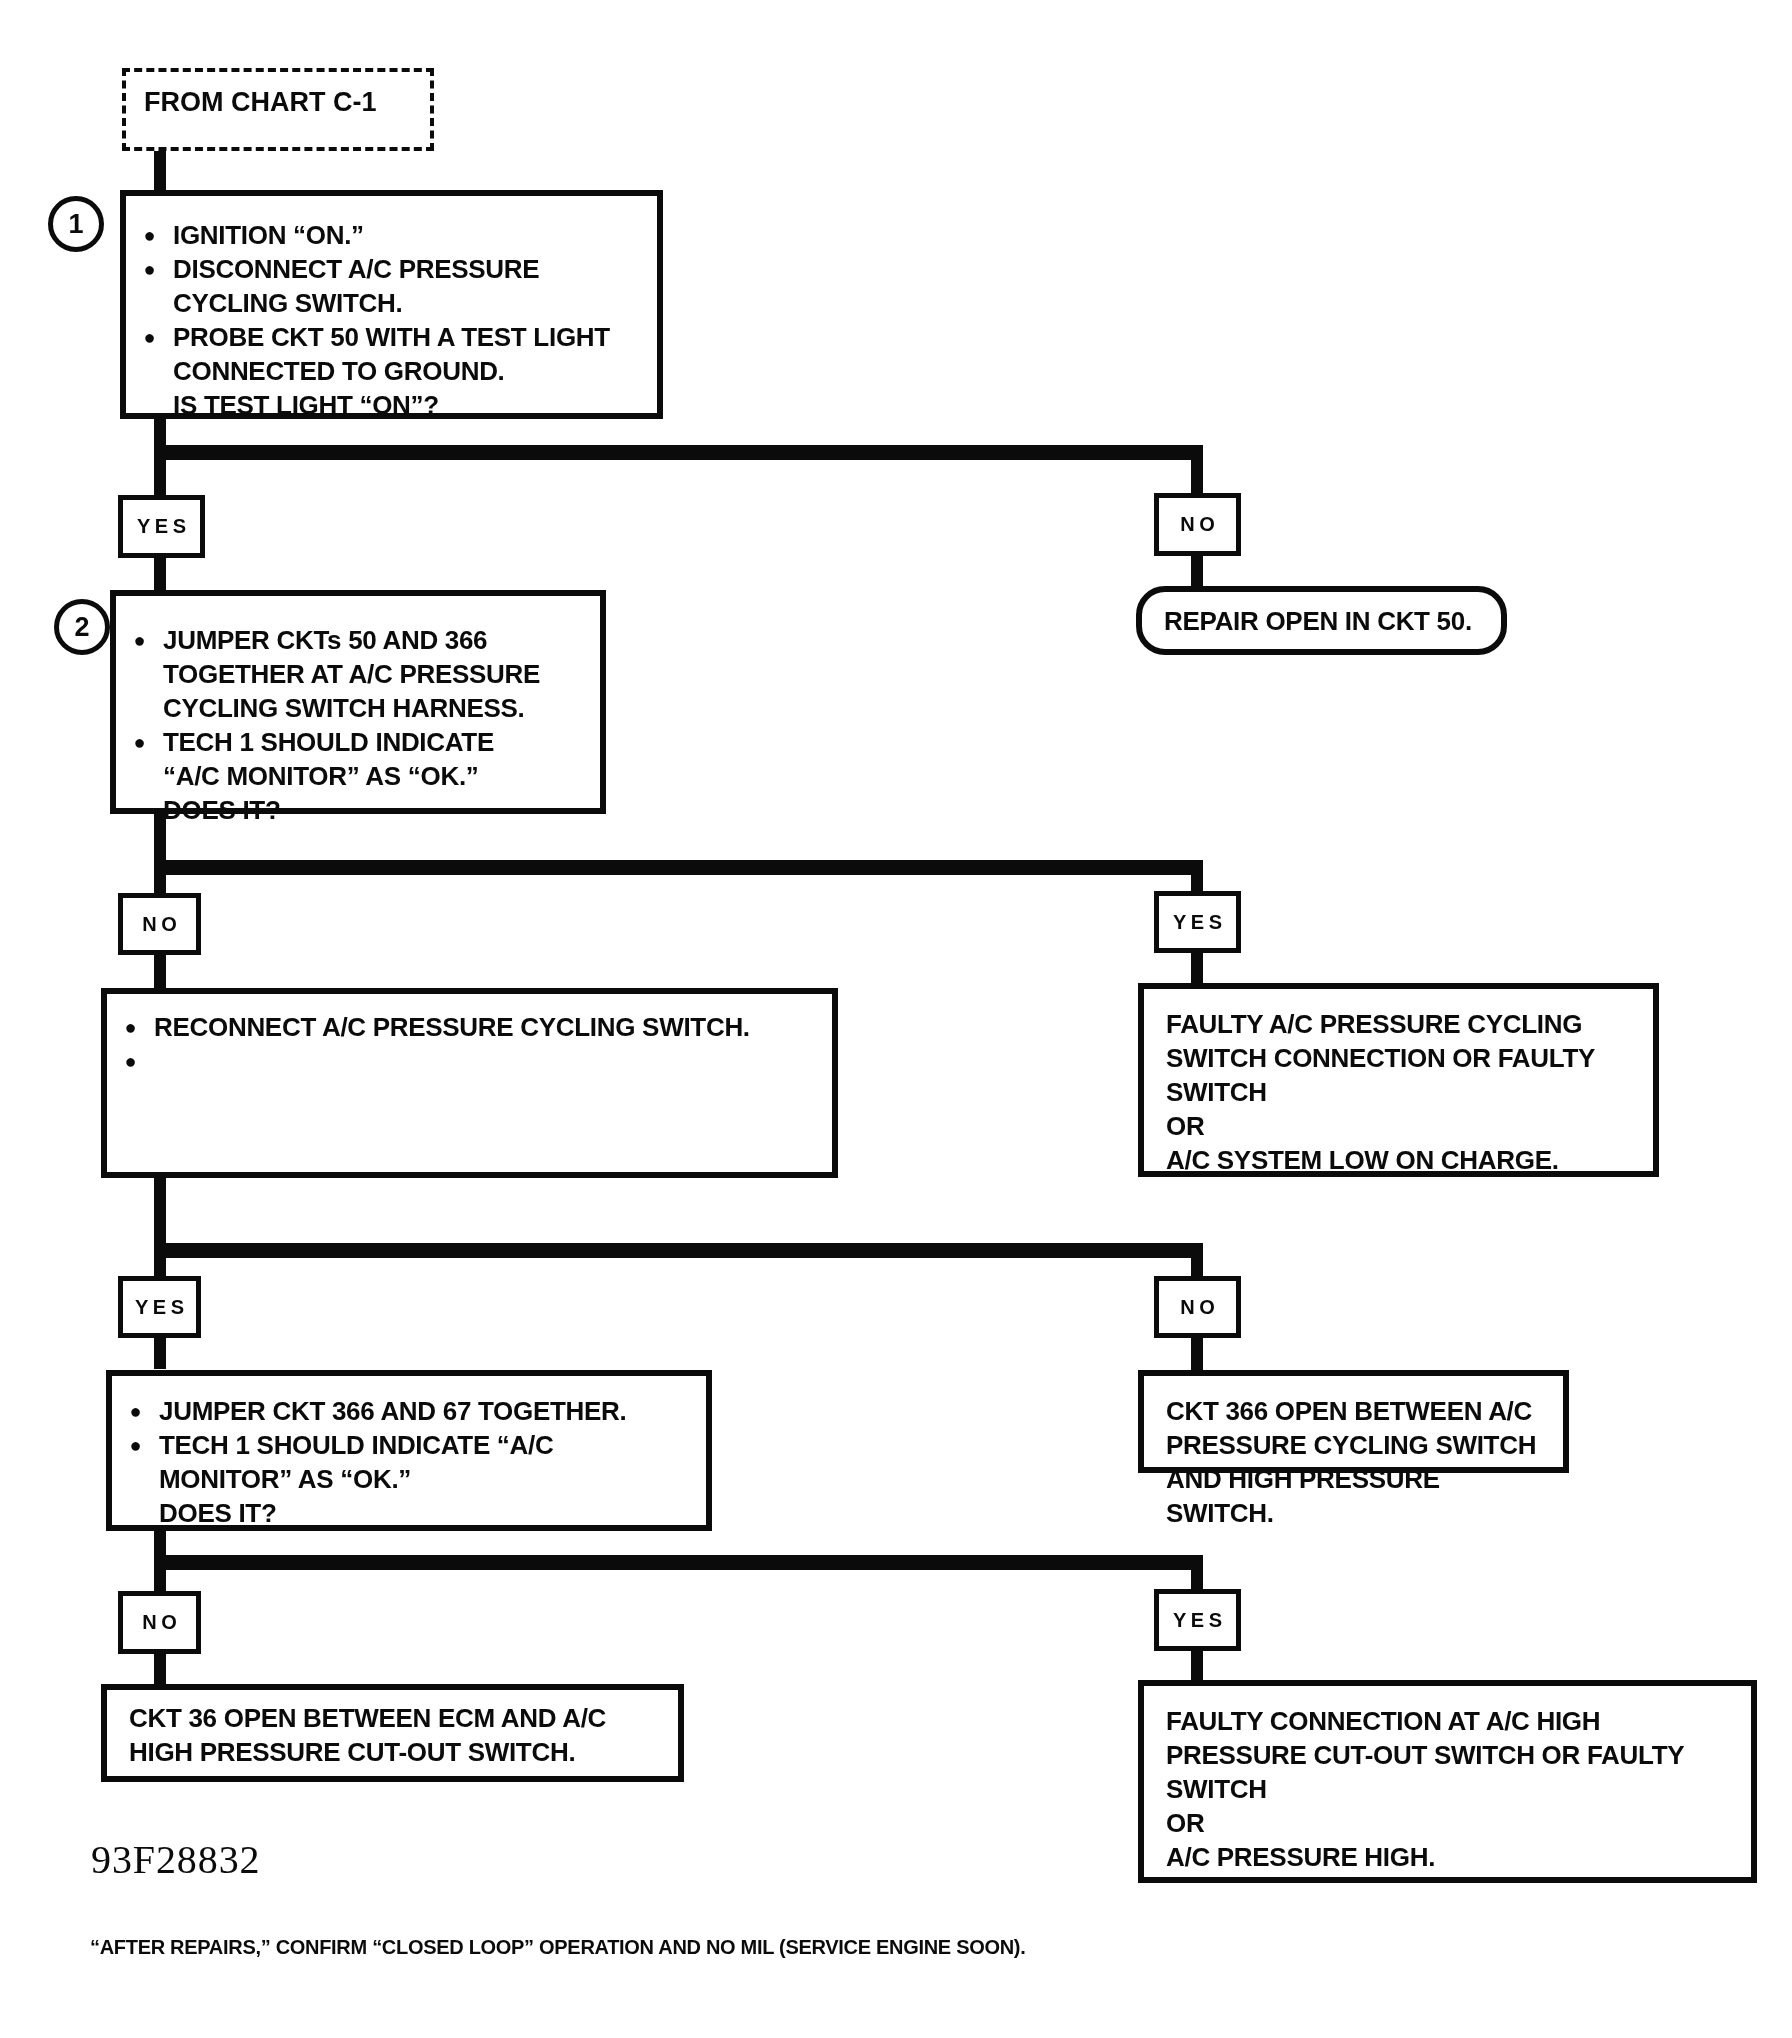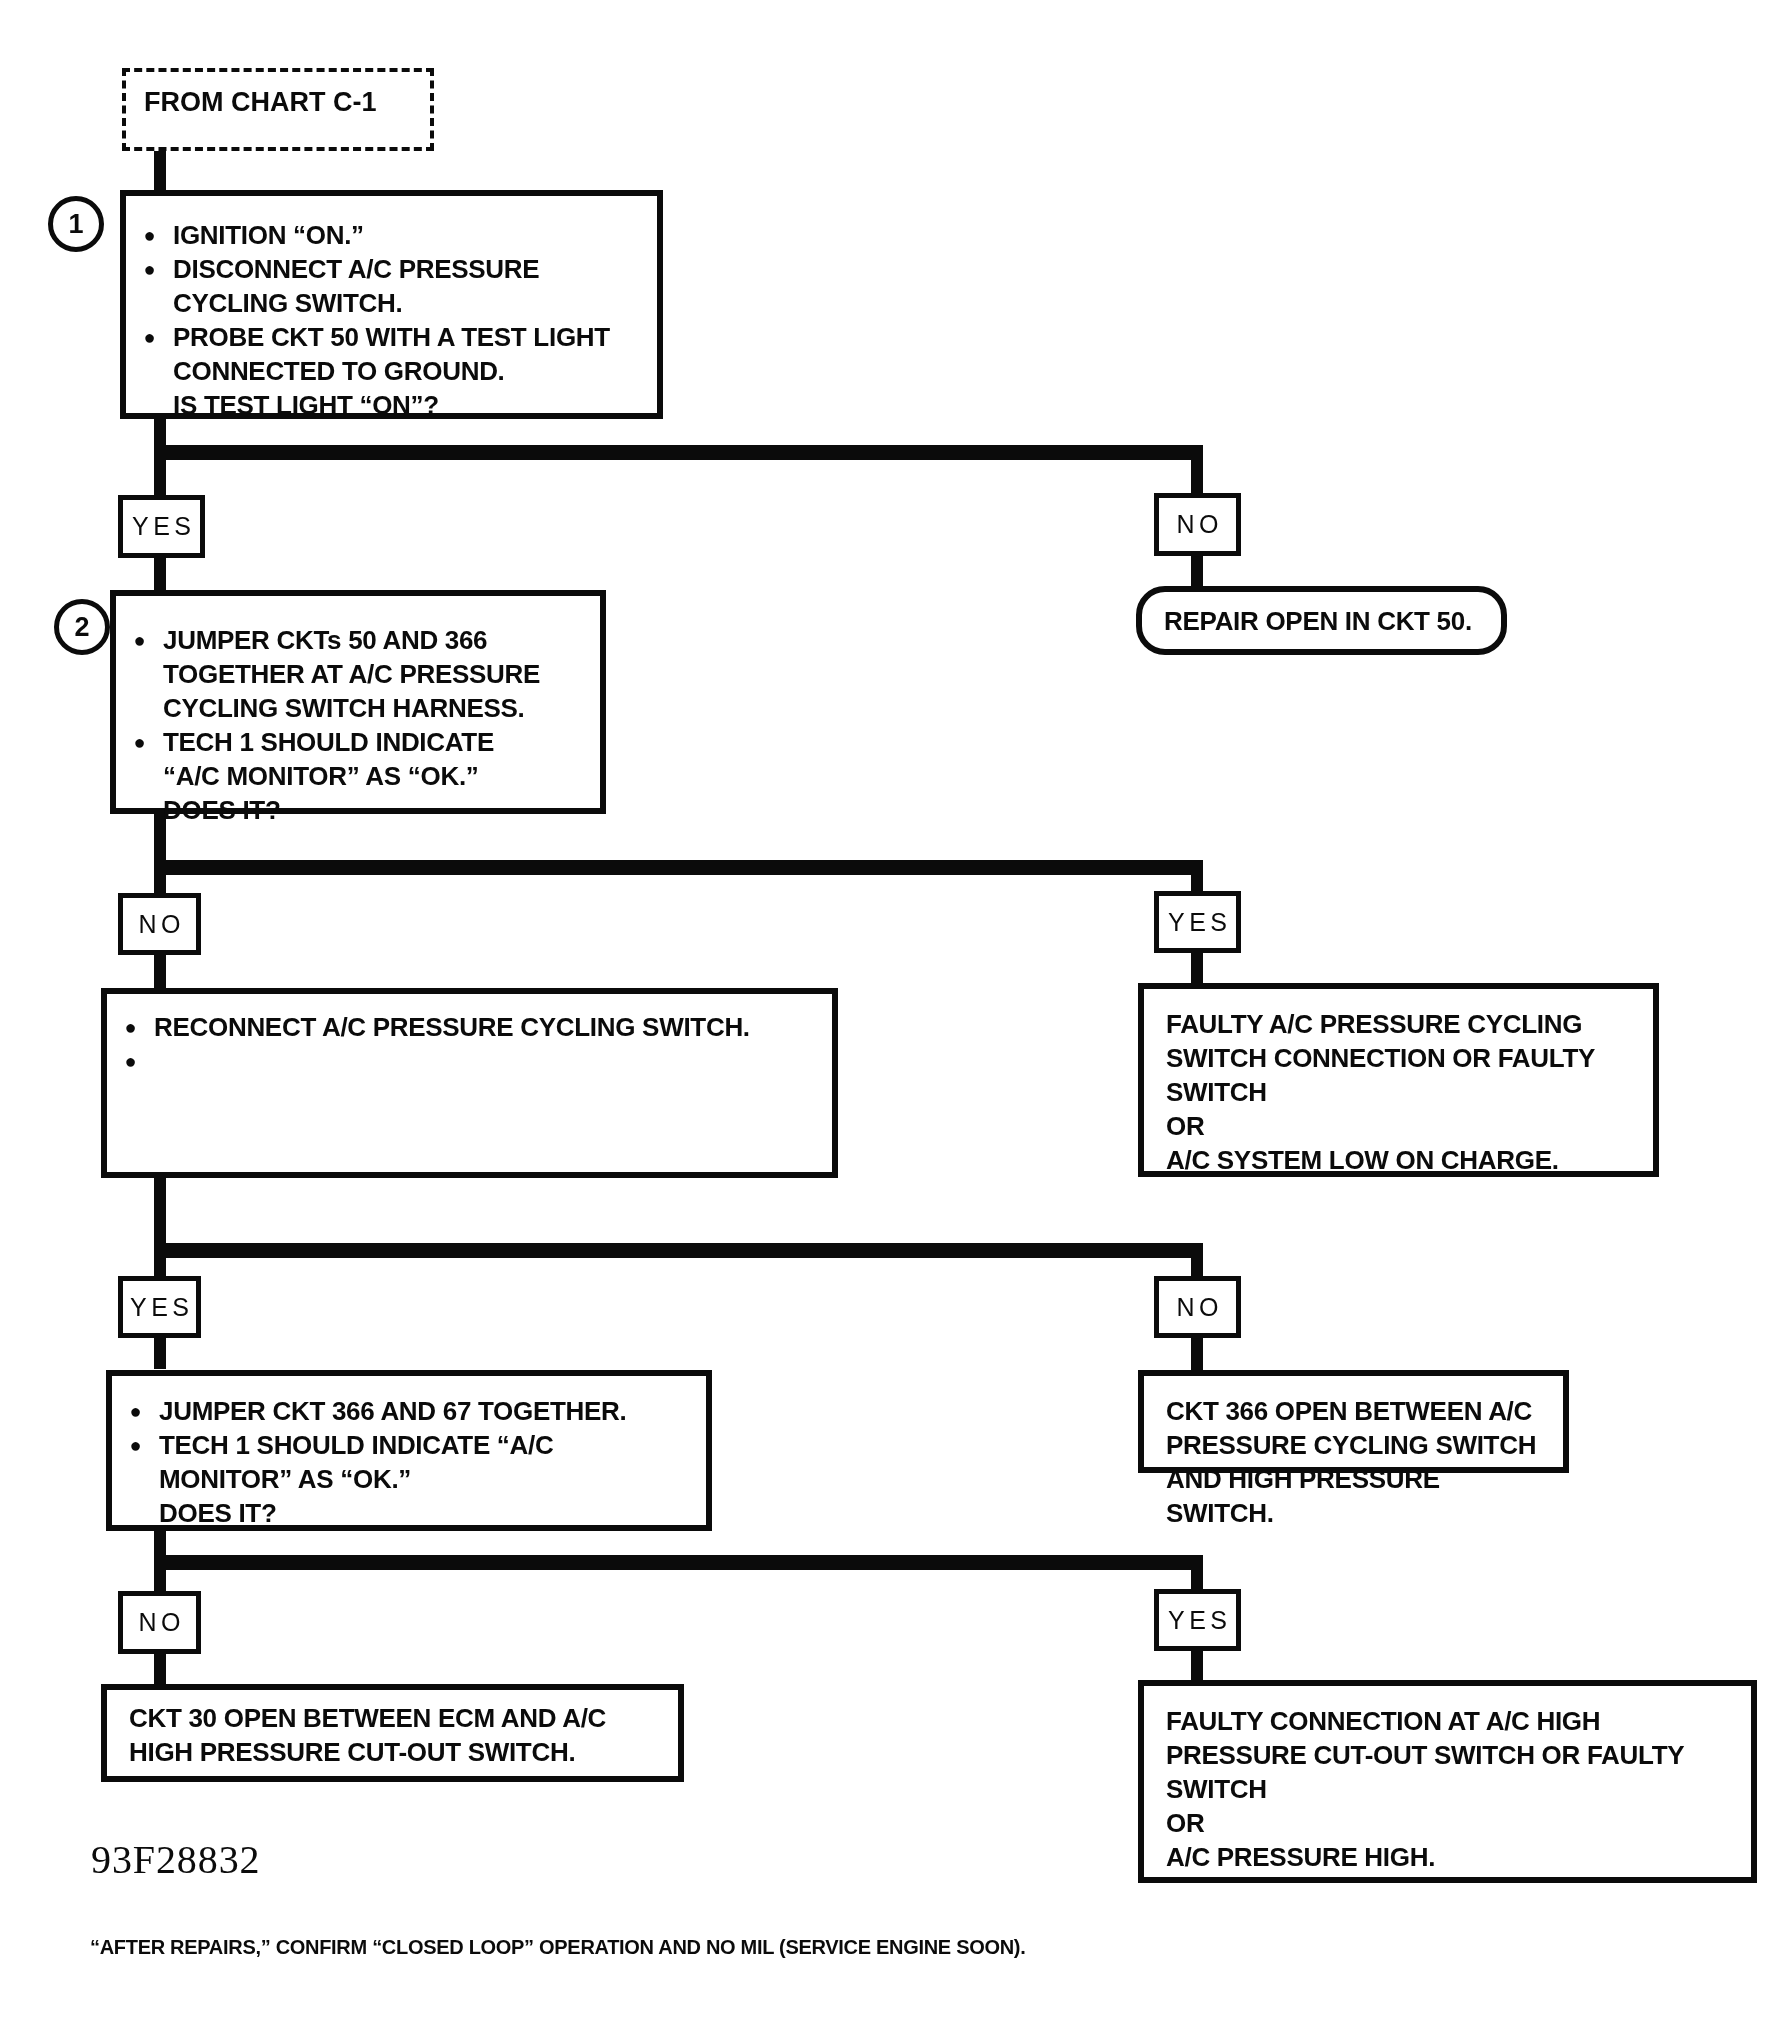--- a/index.html
+++ b/index.html
@@ -5,21 +5,21 @@
   html,body{margin:0;padding:0;background:#e8e8e8;}
   .canvas{
     position:relative;width:1793px;height:2039px;background:#ffffff;
     font-family:"Liberation Sans",sans-serif;color:#0b0b0b;
     overflow:hidden;
   }
   .line{position:absolute;background:#0b0b0b;}
   .node{position:absolute;background:#ffffff;border:6.3px solid #0b0b0b;box-sizing:border-box;}
   .dashed{border:4.5px dashed #0b0b0b;}
   .label-node{border-width:5.4px;display:flex;align-items:center;justify-content:center;}
-  .label-node .lbl{font-size:25px;font-weight:400;letter-spacing:4.5px;padding-left:4.5px;}
+  .label-node .lbl{font-size:20px;font-weight:700;letter-spacing:4.5px;padding-left:4.5px;}
   .circle-badge{
     position:absolute;width:56px;height:56px;border:5.4px solid #0b0b0b;border-radius:50%;
     box-sizing:border-box;display:flex;align-items:center;justify-content:center;
     font-size:27px;font-weight:700;background:#fff;
   }
   .start-label{font-size:27px;font-weight:700;padding:14.5px 0 0 18px;}
   .bullets{padding-top:22px;}
   .brow{display:flex;}
   .bdot{width:47px;flex:0 0 47px;text-align:center;font-size:20px;line-height:34px;}
   .btxt{white-space:pre-line;font-size:26px;line-height:34px;font-weight:700;letter-spacing:-0.3px;}
@@ -166,21 +166,21 @@
     </div>
   </div>
 
   <div class="node label-node" style="left:118px;top:1591px;width:83px;height:63px;">
     <span class="lbl">NO</span>
   </div>
   <div class="node label-node" style="left:1154px;top:1589px;width:87px;height:62px;">
     <span class="lbl">YES</span>
   </div>
   <div class="node" style="left:101px;top:1684px;width:583px;height:98px;">
-    <div class="rtext" style="padding-top:11px;">CKT 30 OPEN BETWEEN ECM AND A/C
+    <div class="rtext" style="padding-top:11px;">CKT 36 OPEN BETWEEN ECM AND A/C
 HIGH PRESSURE CUT-OUT SWITCH.</div>
   </div>
   <div class="node" style="left:1138px;top:1680px;width:619px;height:203px;">
     <div class="rtext">FAULTY CONNECTION AT A/C HIGH
 PRESSURE CUT-OUT SWITCH OR FAULTY
 SWITCH
 OR
 A/C PRESSURE HIGH.</div>
   </div>
 

